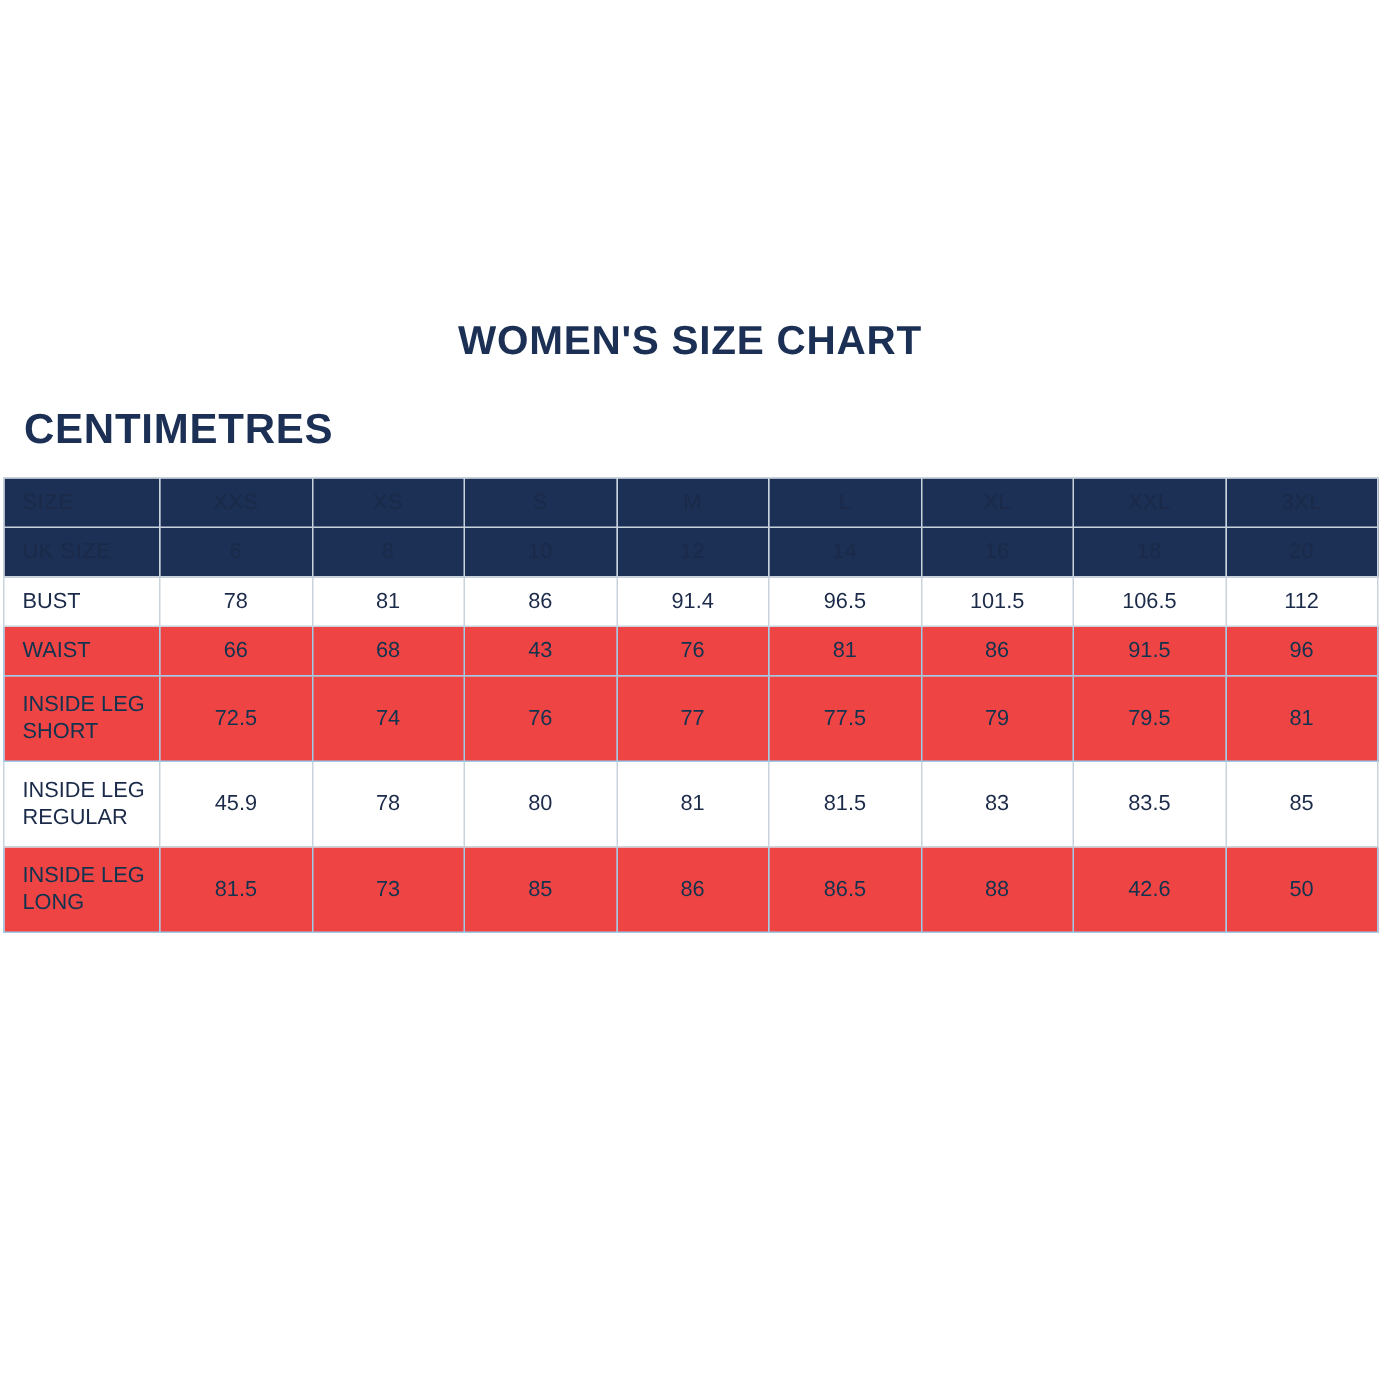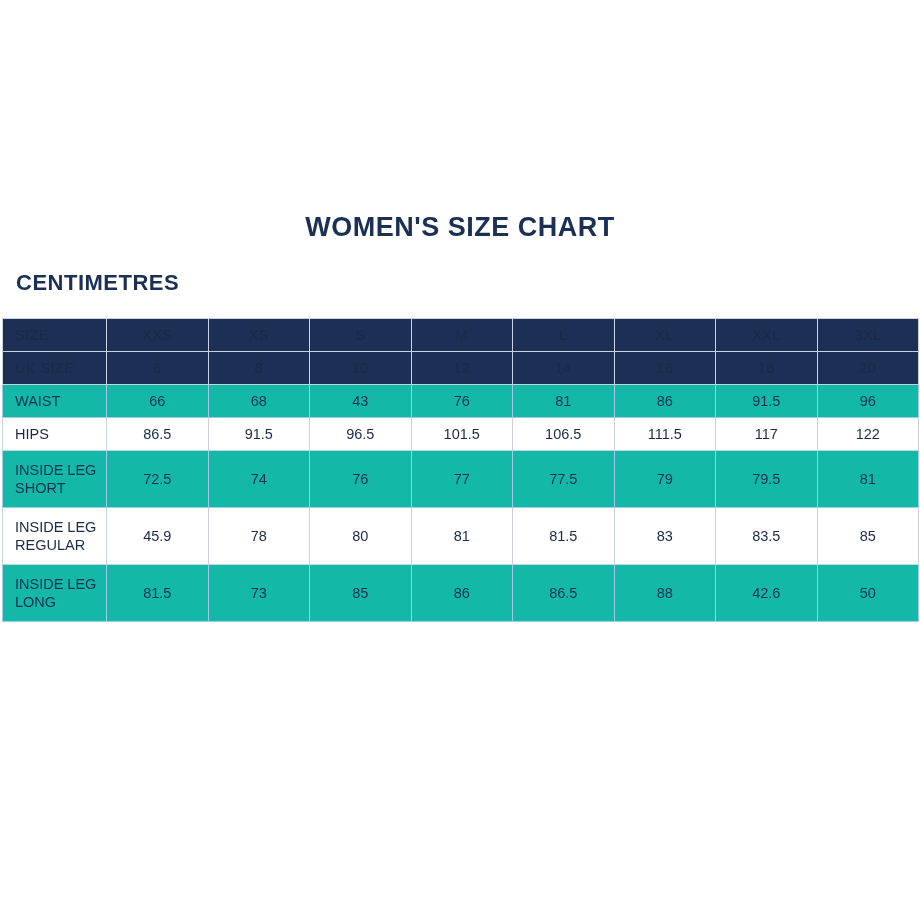--- a/index.html
+++ b/index.html
@@ -28,21 +28,21 @@
     text-align: center;
     font-size: 27px;
     font-weight: bold;
     letter-spacing: 0.5px;
     color: #1b3054;
   }
   .subtitle {
     position: absolute;
     top: 270px;
     left: 16px;
-    font-size: 22px;
+    font-size: 28px;
     font-weight: bold;
     letter-spacing: 0.5px;
     color: #1b3054;
   }
   .table-wrap {
     position: absolute;
     top: 318px;
     left: 2px;
     width: 916px;
   }
@@ -78,21 +78,21 @@
   .hdr td.label {
     text-align: left;
     padding-left: 12px;
   }
   .row td.label {
     text-align: left;
     padding-left: 12px;
     line-height: 1.25;
   }
   .row.alt td {
-    background: #14b8a6;
+    background: #ef4444;
     color: #10334f;
     border-color: #9ecbe8;
   }
   .row.plain td {
     background: #ffffff;
   }
   .row.tall td {
     height: 56px;
   }
   .row td.label .lbl-line {
@@ -136,41 +136,41 @@
             <td class="label">UK SIZE</td>
             <td>6</td>
             <td>8</td>
             <td>10</td>
             <td>12</td>
             <td>14</td>
             <td>16</td>
             <td>18</td>
             <td>20</td>
           </tr>
+          <tr class="row plain">
+            <td class="label">BUST</td>
+            <td>78</td>
+            <td>81</td>
+            <td>86</td>
+            <td>91.4</td>
+            <td>96.5</td>
+            <td>101.5</td>
+            <td>106.5</td>
+            <td>112</td>
+          </tr>
           <tr class="row alt">
             <td class="label">WAIST</td>
             <td>66</td>
             <td>68</td>
             <td>43</td>
             <td>76</td>
             <td>81</td>
             <td>86</td>
             <td>91.5</td>
             <td>96</td>
-          </tr>
-          <tr class="row plain">
-            <td class="label">HIPS</td>
-            <td>86.5</td>
-            <td>91.5</td>
-            <td>96.5</td>
-            <td>101.5</td>
-            <td>106.5</td>
-            <td>111.5</td>
-            <td>117</td>
-            <td>122</td>
           </tr>
           <tr class="row alt tall">
             <td class="label">
               <span class="lbl-line">INSIDE LEG</span>
               <span class="lbl-line">SHORT</span>
             </td>
             <td>72.5</td>
             <td>74</td>
             <td>76</td>
             <td>77</td>

